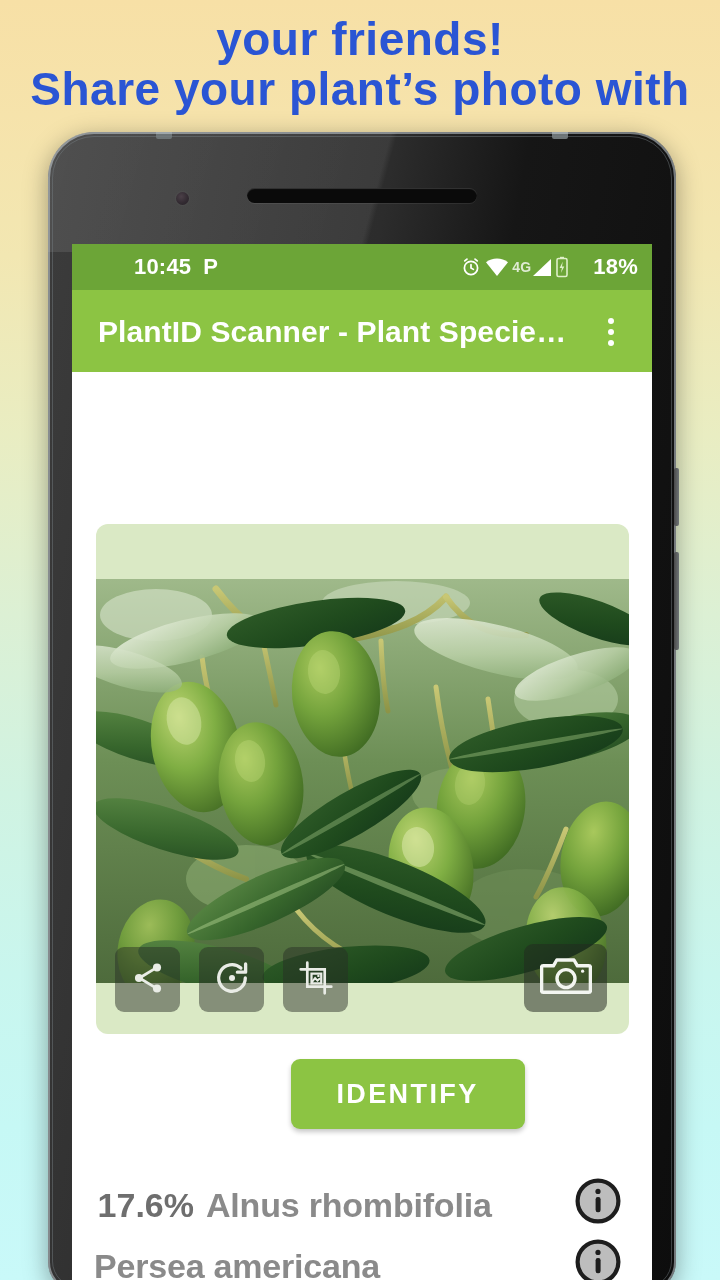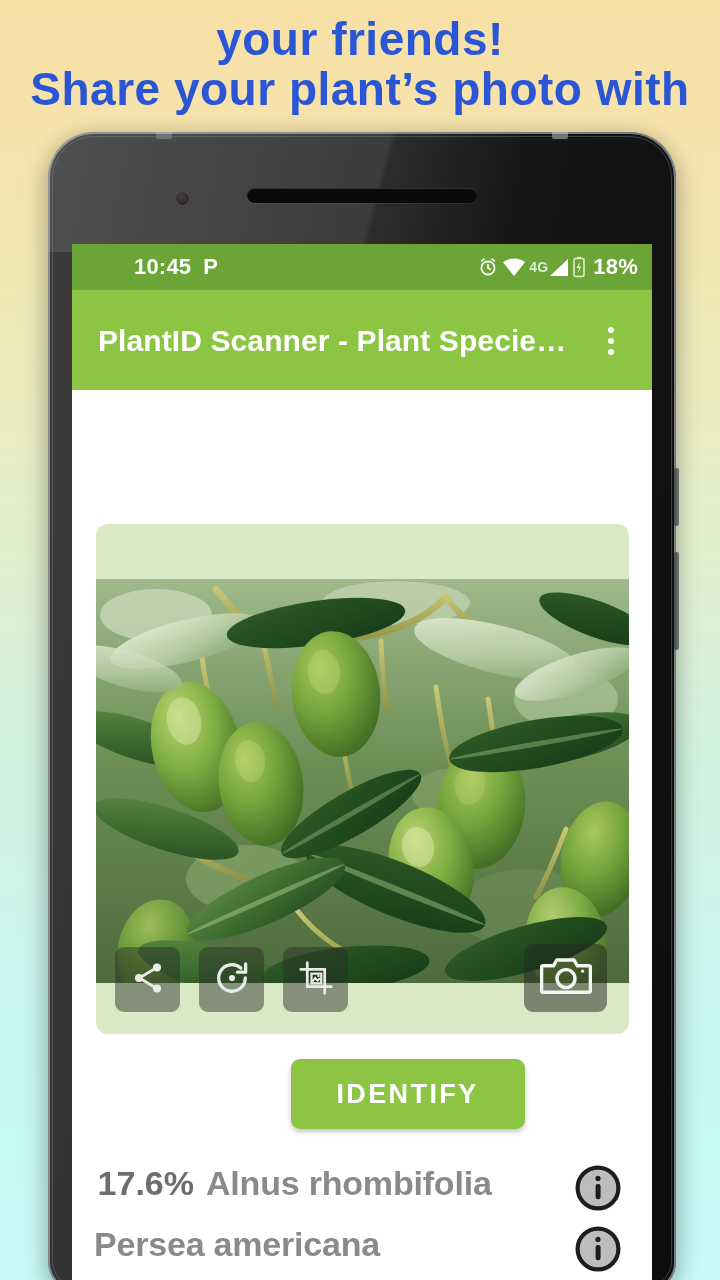--- a/index.html
+++ b/index.html
@@ -114,26 +114,26 @@
     letter-spacing:.2px;
   }
   .sb-time{ margin-right:12px;margin-left:44px; }
   .sb-p{
     font-size:22px; font-weight:bold;
     font-family:"Liberation Sans", sans-serif;
   }
   .sb-spacer{ flex:1; }
   .sb-icons{ display:flex; align-items:center; gap:3px; }
   .sb-4g{ font-size:14px; font-weight:bold; color:rgba(255,255,255,.78); margin-right:-2px; }
-  .sb-batt-pct{ font-size:22px; font-weight:bold; margin-left:4px; }
+  .sb-batt-pct{ font-size:22px; font-weight:bold; margin-left:21px; }
   svg.sb-ic{ display:block; }
 
   
   .appbar{
-    height:100px; background:#8cc443;
+    height:82px; background:#8cc443;
     display:flex; align-items:center;
     padding:2px 10px 0 26px;
   }
   .appbar-title{
     flex:1;
     color:#ffffff;
     font-size:30px;
     font-weight:bold;
     letter-spacing:.1px;
     white-space:nowrap; overflow:hidden;
@@ -194,21 +194,21 @@
     box-shadow:0 3px 5px rgba(0,0,0,.22);
     cursor:pointer;
   }
 
   
   .results{
     position:absolute; left:0; top:920px; width:580px;
     padding:0 30px 0 22px;
   }
   .result-row{
-    display:flex; align-items:flex-start;
+    display:flex; align-items:flex-end;
     height:61px;
   }
   .result-pct{
     width:112px;
     text-align:right;
     padding-right:12px;
     font-size:34px; font-weight:bold;
     color:#6e6e6e;
     white-space:nowrap;
   }

